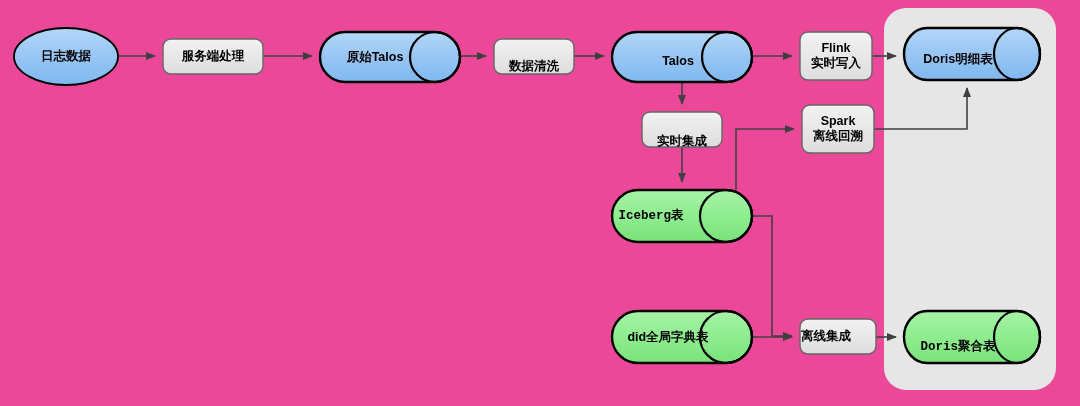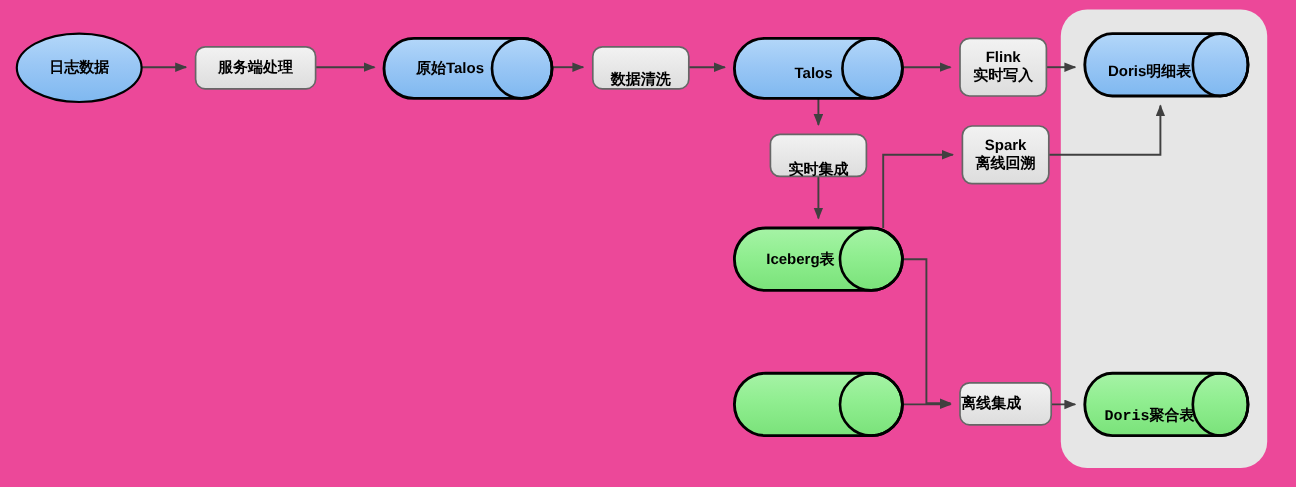--- a/index.html
+++ b/index.html
@@ -142,20 +142,21 @@
   <div class="node-label" style="left:800px; top:32px; width:72px; height:48px;">Flink
 实时写入</div>
 
   <div class="node-label" style="left:904px; top:28px; width:108px; height:62px;">Doris明细表</div>
 
   <div class="node-label" style="left:642px; top:124px; width:80px; height:35px;">实时集成</div>
 
   <div class="node-label" style="left:802px; top:105px; width:72px; height:48px;">Spark
 离线回溯</div>
 
-  <div class="node-label" style="left:612px; top:190px; width:110px; height:52px;">Iceberg表</div>
+  <div class="node-label" style="left:596px; top:190px; width:110px; height:52px;font-family:Liberation Mono, monospace;">Iceberg表</div>
 
+  <div class="node-label" style="left:612px; top:311px; width:112px; height:52px;">did全局字典表</div>
 
   <div class="node-label" style="left:800px; top:319px; width:52px; height:35px;">离线集成</div>
 
   <div class="node-label" style="left:904px; top:321px; width:108px; height:52px;font-family:Liberation Mono, monospace;">Doris聚合表</div>
 
 </div>
 
 </body></html>

